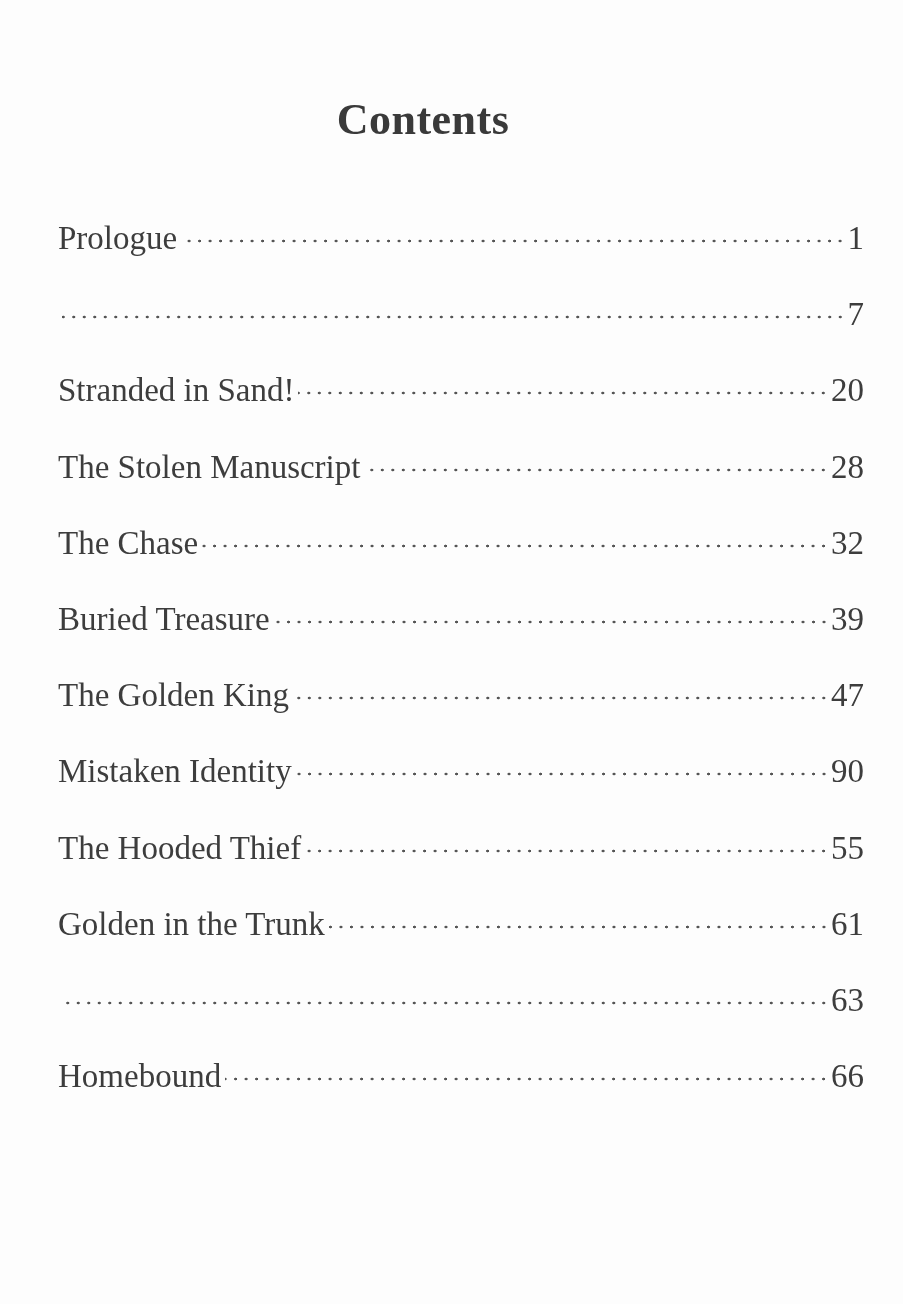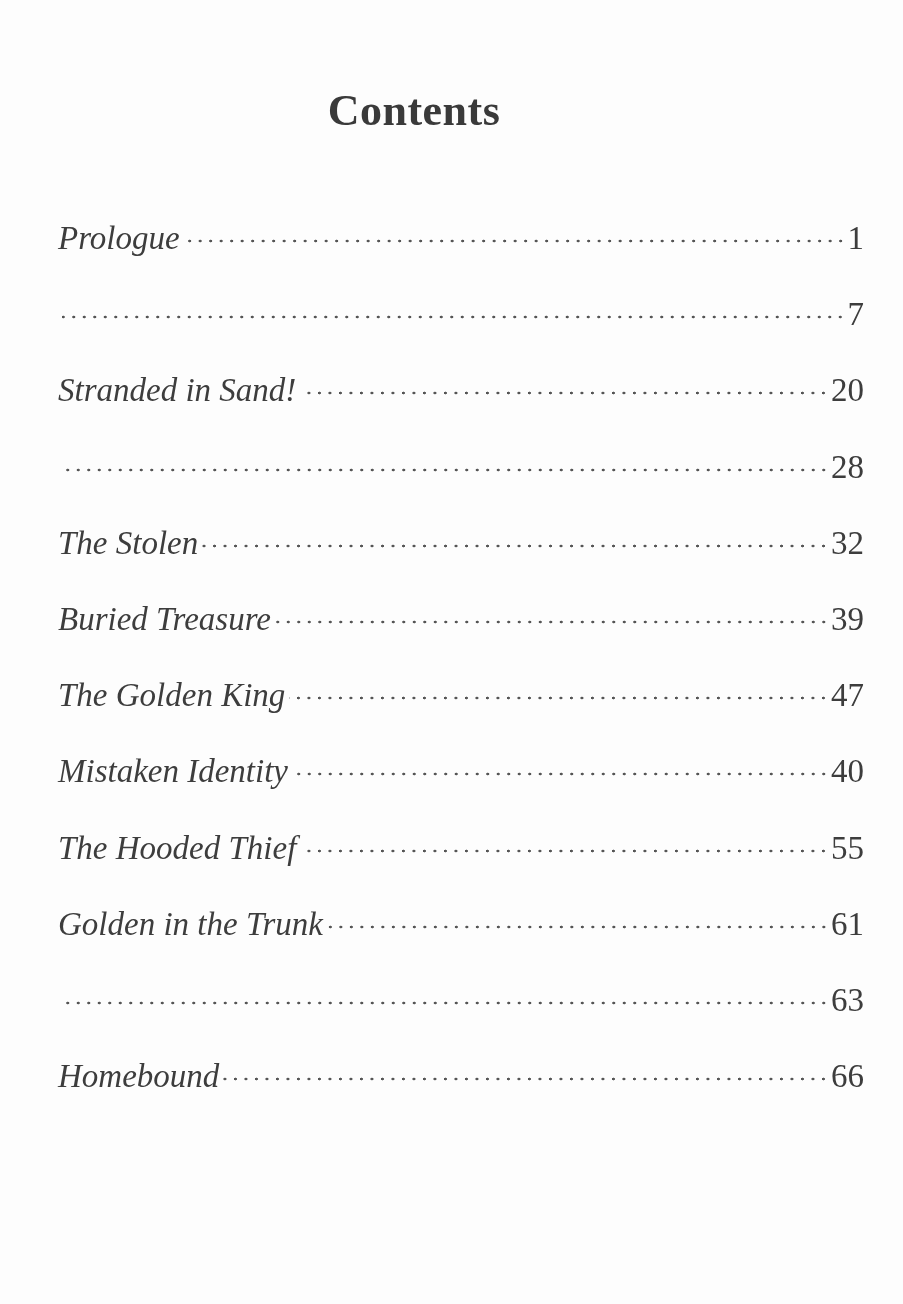--- a/index.html
+++ b/index.html
@@ -25,21 +25,21 @@
       position: absolute;
       top: 78px;
       left: 0;
       width: 814px;
       text-align: center;
       font-family: "Liberation Serif", "DejaVu Serif", serif;
       font-weight: bold;
       font-size: 44px;
       letter-spacing: 0.5px;
       color: #3a3a3a;
-      margin: 7px;
+      margin: 16px;
     }
     .toc {
       position: absolute;
       top: 216px;
       left: 58px;
       width: 806px;
       margin: 0;
       padding: 0;
       list-style: none;
     }
@@ -47,21 +47,20 @@
       display: flex;
       align-items: baseline;
       height: 76.2px;
       font-family: "Liberation Serif", "DejaVu Serif", serif;
       font-size: 33px;
       color: #3d3d3d;
       white-space: nowrap;
     }
     .toc-title {
       flex: 0 0 auto;
-      font-style: italic;
     }
     .toc-leader {
       flex: 1 1 auto;
       overflow: hidden;
       margin: 0 2px 0 4px;
       position: relative;
       height: 33px;
     }
     .toc-leader::before {
       content: "";
@@ -94,42 +93,43 @@
     <li class="toc-entry">
       <span class="toc-leader"></span>
       <span class="toc-page">7</span>
     </li>
     <li class="toc-entry">
       <span class="toc-title">Stranded in Sand!</span>
       <span class="toc-leader"></span>
       <span class="toc-page">20</span>
     </li>
     <li class="toc-entry">
+      <span class="toc-title">The Stolen Manuscript</span>
       <span class="toc-leader"></span>
       <span class="toc-page">28</span>
     </li>
     <li class="toc-entry">
-      <span class="toc-title">The Stolen</span>
+      <span class="toc-title">The Chase</span>
       <span class="toc-leader"></span>
       <span class="toc-page">32</span>
     </li>
     <li class="toc-entry">
       <span class="toc-title">Buried Treasure</span>
       <span class="toc-leader"></span>
       <span class="toc-page">39</span>
     </li>
     <li class="toc-entry">
       <span class="toc-title">The Golden King</span>
       <span class="toc-leader"></span>
       <span class="toc-page">47</span>
     </li>
     <li class="toc-entry">
       <span class="toc-title">Mistaken Identity</span>
       <span class="toc-leader"></span>
-      <span class="toc-page">40</span>
+      <span class="toc-page">90</span>
     </li>
     <li class="toc-entry">
       <span class="toc-title">The Hooded Thief</span>
       <span class="toc-leader"></span>
       <span class="toc-page">55</span>
     </li>
     <li class="toc-entry">
       <span class="toc-title">Golden in the Trunk</span>
       <span class="toc-leader"></span>
       <span class="toc-page">61</span>

